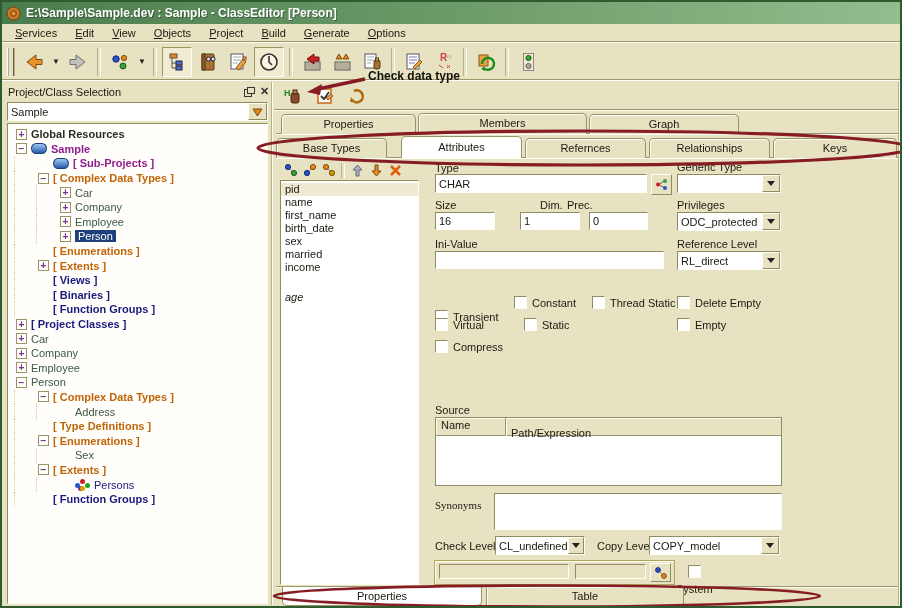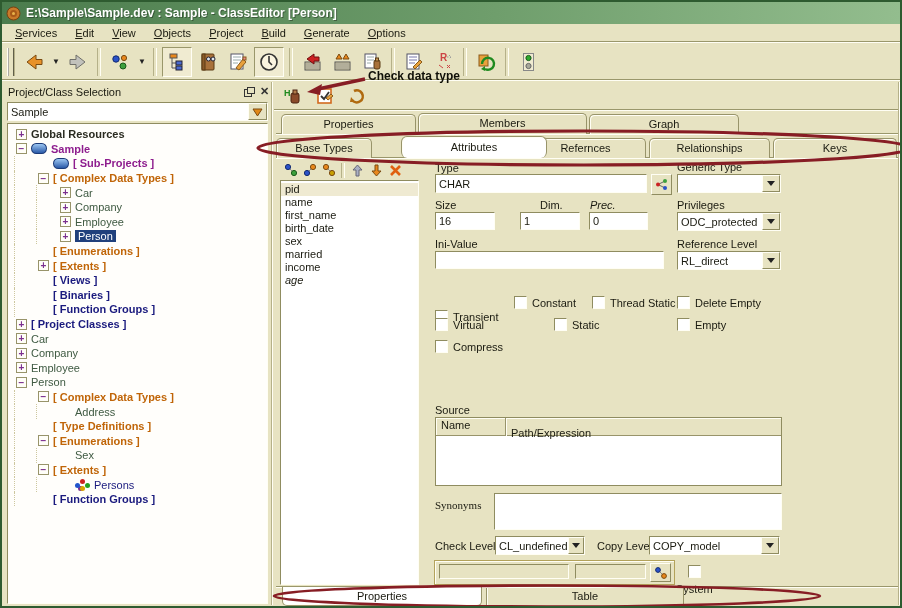--- a/index.html
+++ b/index.html
@@ -59,21 +59,21 @@
   .tab.white{background:#fff;}
   .tab.bottom{border:1px solid #98946a;border-top:none;border-radius:0 0 5px 5px;box-shadow:inset 1px -1px 0 #fffef4;}
   
   .attr-toolbar{position:absolute;left:280px;top:159px;width:137px;height:18px;display:flex;align-items:center;gap:2px;}
   .abtn{width:17px;height:16px;display:flex;align-items:center;justify-content:center;}
   .asep{width:2px;height:15px;border-left:1px solid #b5b189;border-right:1px solid #fffef4;margin:0 2px;}
   .attr-list{position:absolute;left:278px;top:178px;width:139px;height:405px;background:#fff;box-sizing:border-box;
     padding-top:2px;overflow:hidden;}
   .attr-row{height:13px;line-height:13px;padding-left:4px;cursor:default;}
   .attr-row.selected{background:#efead2;}
-  .attr-row.italic{font-style:italic;}
+  .attr-row.italic{font-style:italic;margin-top:17px;}
   
   .flabel{position:absolute;white-space:nowrap;}
   .tin{position:absolute;background:#fff;box-sizing:border-box;font-family:"Liberation Sans",sans-serif;font-size:11px;
     padding:1px 3px;border:1px solid;border-color:#8f8c60 #fffef4 #fffef4 #8f8c60;outline:none;color:#1a1a10;}
   .dd{position:absolute;height:19px;background:#fff;box-sizing:border-box;display:flex;align-items:center;padding-left:3px;
     border:1px solid;border-color:#8f8c60 #fffef4 #fffef4 #8f8c60;}
   .dd .dd-btn{margin-left:auto;width:16px;align-self:stretch;background:#e7e3c2;border:1px solid;
     border-color:#fffef4 #8f8c60 #8f8c60 #fffef4;display:flex;align-items:center;justify-content:center;}
   .cb{position:absolute;display:flex;align-items:center;gap:5px;white-space:nowrap;}
   .cbox{width:11px;height:11px;background:#fff;border:1px solid;border-color:#8f8c60 #fffef4 #fffef4 #8f8c60;flex:0 0 auto;}
@@ -404,22 +404,22 @@
     </div>
 
   <div class="vline" style="left:269px;top:80px;height:523px;"></div>
 
   <div class="hline" style="left:274px;top:131px;width:624px;"></div>
   <div class="tab" style="left:279px;top:112px;width:135px;">Properties</div>
   <div class="tab active" style="left:416px;top:111px;width:169px;height:21px;">Members</div>
   <div class="tab" style="left:587px;top:112px;width:150px;">Graph</div>
 
   <div class="hline" style="left:274px;top:155px;width:624px;"></div>
-  <div class="tab" style="left:274px;top:136px;width:96px;">Base Types</div>
-  <div class="tab white active" style="left:399px;top:134px;width:146px;height:22px;line-height:21px;border-radius:6px;">Attributes</div>
+  <div class="tab" style="left:274px;top:136px;width:111px;">Base Types</div>
+  <div class="tab white active" style="left:399px;top:134px;width:121px;height:22px;line-height:21px;">Attributes</div>
   <div class="tab" style="left:523px;top:136px;width:121px;">Refernces</div>
   <div class="tab" style="left:647px;top:136px;width:121px;">Relationships</div>
   <div class="tab" style="left:771px;top:136px;width:124px;">Keys</div>
 
   <div class="attr-toolbar">
     <div class="abtn">
       <svg width="14" height="14" viewBox="0 0 14 14">
         <path d="M4 4 L10 10" stroke="#888"></path>
           <circle cx="4" cy="4" r="2.6" fill="#2a52c8" stroke="#122a70"></circle>
           <circle cx="10" cy="10" r="2.6" fill="#3da03d" stroke="#1a5a1a"></circle>
@@ -485,21 +485,21 @@
         <svg width="8" height="5" viewBox="0 0 8 5">
           <path d="M0 0 H8 L4 5 Z" fill="#222"></path>
         </svg>
       </span>
   </div>
 
   <div class="flabel" style="left:433px;top:197px;">Size</div>
   <input class="tin" style="left: 433px; top: 210px; width: 60px; height: 18px;" value="16">
   <div class="flabel" style="left:518px;top:197px;margin-left:20px;">Dim.</div>
   <input class="tin" style="left: 518px; top: 210px; width: 60px; height: 18px;" value="1">
-  <div class="flabel" style="left:588px;top:197px;font-style:italic;">Prec.</div>
+  <div class="flabel" style="left:565px;top:197px;">Prec.</div>
   <input class="tin" style="left: 587px; top: 210px; width: 59px; height: 18px;" value="0">
   <div class="flabel" style="left:675px;top:197px;">Privileges</div>
   <div class="dd" style="left:675px;top:210px;width:104px;">
     <span>ODC_protected</span>
     <span class="dd-btn">
         <svg width="8" height="5" viewBox="0 0 8 5">
           <path d="M0 0 H8 L4 5 Z" fill="#222"></path>
         </svg>
       </span>
   </div>
@@ -529,21 +529,21 @@
       <span>Thread Static</span>
     </div>
   <div class="cb" style="left:675px;top:294px;">
       <span class="cbox"></span>
       <span>Delete Empty</span>
     </div>
   <div class="cb" style="left:433px;top:316px;">
       <span class="cbox"></span>
       <span>Virtual</span>
     </div>
-  <div class="cb" style="left:552px;top:316px;">
+  <div class="cb" style="left:522px;top:316px;">
       <span class="cbox"></span>
       <span>Static</span>
     </div>
   <div class="cb" style="left:675px;top:316px;">
       <span class="cbox"></span>
       <span>Empty</span>
     </div>
   <div class="cb" style="left:433px;top:338px;">
       <span class="cbox"></span>
       <span>Compress</span>

